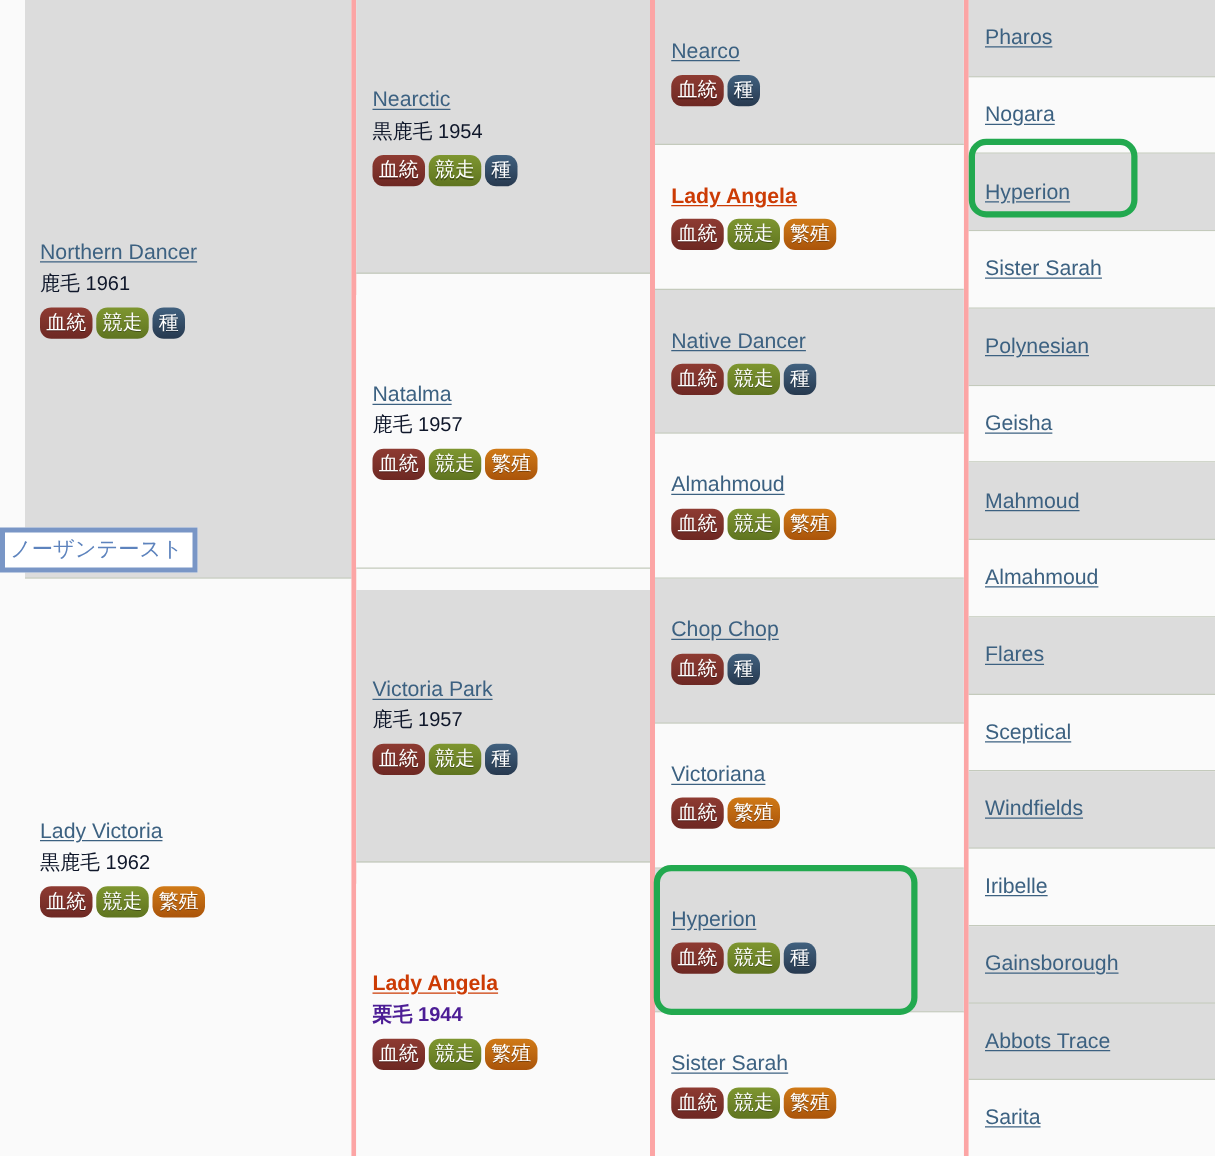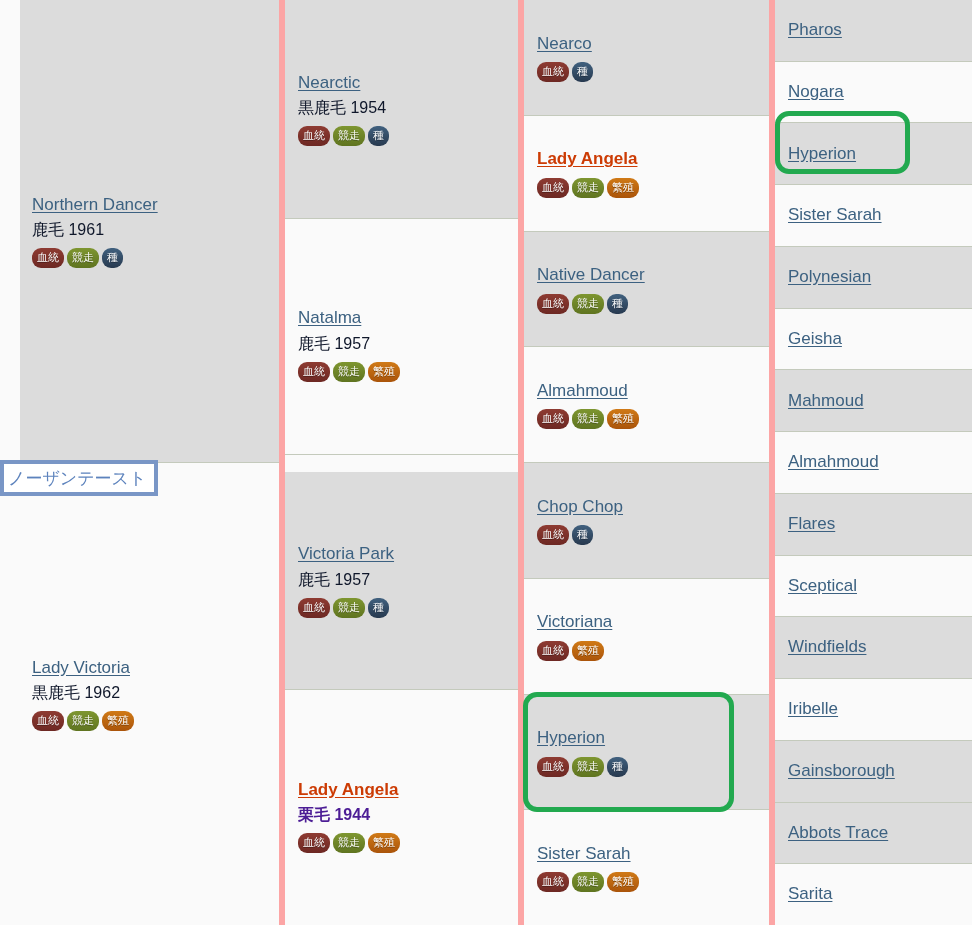--- a/index.html
+++ b/index.html
@@ -24,21 +24,21 @@
     height: 925px;
     display: flex;
     align-items: stretch;
   }
 
   .ped-col {
     display: flex;
     flex-direction: column;
     align-items: stretch;
     box-sizing: border-box;
-    border-right: 6px solid #fca5a5;
+    border-right: 4px solid #fca5a5;
   }
   .ped-col.col-1 { width: 285px; }
   .ped-col.col-2 { width: 239px; gap: 17px; }
   .ped-col.col-3 { width: 251px; }
   .ped-col.col-4 { width: 197px; border-right: none; }
 
   .ped-cell {
     flex: 1 1 0;
     min-height: 0;
     box-sizing: border-box;
@@ -85,21 +85,21 @@
 
   .badge-row {
     margin-top: 7px;
     display: flex;
     gap: 3px;
     align-items: center;
   }
 
   .badge {
     display: inline-block;
-    font-size: 11px;
+    font-size: 16px;
     line-height: 1;
     padding: 4px 5px 5px 5px;
     border-radius: 9px;
     color: #ffffff;
     font-family: "DejaVu Sans", "Liberation Sans", sans-serif;
     letter-spacing: 0px;
     white-space: nowrap;
     cursor: pointer;
     text-shadow: 0 1px 0 rgba(0,0,0,.35);
   }
@@ -114,21 +114,21 @@
     border: 5px solid #22a94f;
     border-radius: 14px;
     pointer-events: none;
     box-sizing: border-box;
   }
 
   
   .tooltip-label {
     position: absolute;
     left: 0;
-    top: 460px;
+    top: 422px;
     width: 158px;
     height: 36px;
     box-sizing: border-box;
     background: #ffffff;
     border: 4px solid #7996c6;
     color: #5d83bd;
     font-size: 17px;
     line-height: 28px;
     padding-left: 4px;
     white-space: nowrap;

